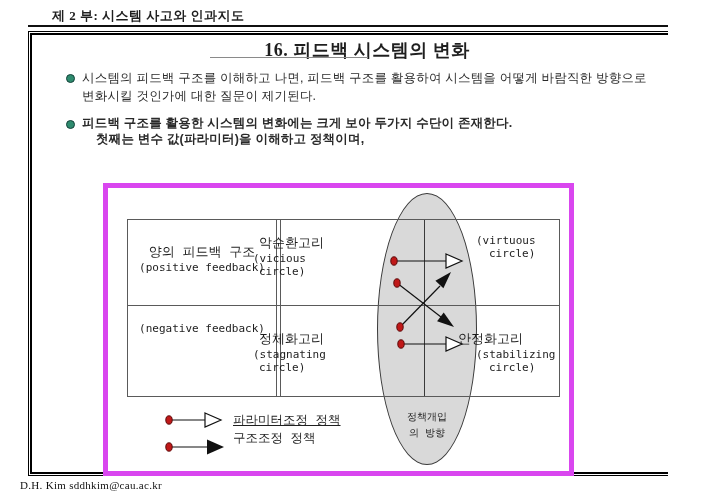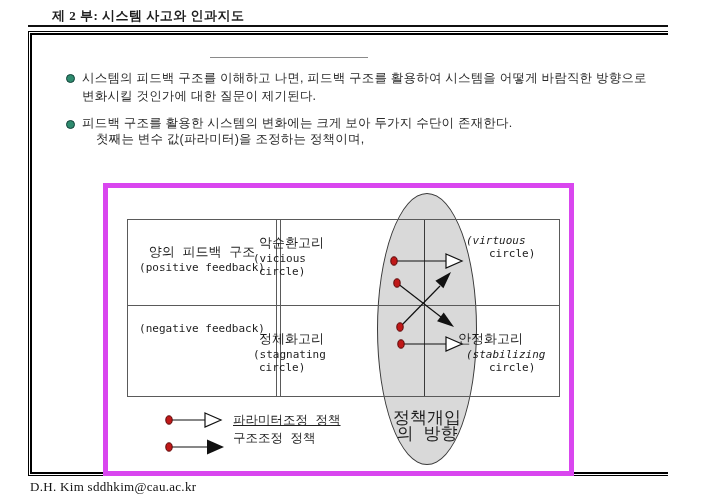--- a/index.html
+++ b/index.html
@@ -16,21 +16,21 @@
   .slide-inner{position:absolute;left:1px;top:1px;right:1px;bottom:1px;border:2px solid #000;}
 
   .title{position:absolute;left:28px;top:38px;width:678px;text-align:center;
          font-family:"Liberation Serif",serif;font-weight:bold;font-size:18px;letter-spacing:.5px;}
   .title-rule{position:absolute;left:210px;top:57px;width:158px;height:1px;background:#8a8a8a;}
 
   
   .bullet-dot{position:absolute;left:66px;width:7px;height:7px;border-radius:50%;border:1px solid #14423a;}
   .b-text{position:absolute;left:82px;width:606px;font-size:12.5px;letter-spacing:.2px;color:#2a2a2a;}
   .b1{top:69px;line-height:18px;}
-  .b2{top:115px;line-height:16px;}
+  .b2{top:115px;line-height:16px;font-weight:bold;}
   .indent{display:block;margin-left:14px;}
   .b-line{display:block;}
 
   
   .diagram{position:absolute;left:103px;top:183px;width:461px;height:283px;border:5px solid #d946ef;background:#fff;}
   .ellipse{position:absolute;left:269px;top:5px;width:98px;height:270px;border-radius:50%;
            border:1px solid #3a3a3a;z-index:1;}
   .ftable{position:absolute;left:19px;top:31px;width:431px;height:176px;border:1px solid #5a5a5a;z-index:2;}
   .hmid{position:absolute;left:0;right:0;top:85px;height:1px;background:#5a5a5a;}
   .vdbl{position:absolute;left:148px;top:0;bottom:0;width:3px;border-left:1px solid #5a5a5a;border-right:1px solid #5a5a5a;}
@@ -38,57 +38,58 @@
 
   .cell{position:absolute;z-index:3;font-family:"DejaVu Sans Mono",monospace;color:#1c1c1c;white-space:nowrap;}
   .cell .ko{font-size:13px;line-height:18px;display:block;}
   .cell .en{font-size:11px;line-height:13px;display:block;}
   .cell-tl{left:24px;top:55px;width:140px;text-align:center;}
   .cell-bl{left:24px;top:134px;width:140px;text-align:center;}
   .cell-tm{left:145px;top:46px;}
   .cell-bm{left:145px;top:142px;}
   .cell-tr{left:350px;top:46px;}
   .cell-br{left:350px;top:142px;}
-  .ml14{margin-left:6px;} .ml6{margin-left:6px;} .ml22{margin-left:8px;font-style:italic;} .ml31{margin-left:31px;}
+  .ml14{margin-left:6px;} .ml6{margin-left:6px;} .ml22{margin-left:18px;} .ml31{margin-left:31px;}
 
   .ellipse-label{position:absolute;left:283px;top:221px;width:72px;text-align:center;z-index:3;
-                 font-family:"DejaVu Sans Mono",monospace;font-size:17px;line-height:16px;}
+                 font-family:"DejaVu Sans Mono",monospace;font-size:10px;line-height:16px;}
   .legend-label{position:absolute;z-index:3;font-family:"DejaVu Sans Mono",monospace;font-size:12.5px;white-space:nowrap;}
   .legend-1{left:125px;top:224px;text-decoration:underline;}
   .legend-2{left:125px;top:242px;}
 
   .arrow-svg{position:absolute;left:0;top:0;z-index:4;pointer-events:none;}
 
-  .footer-text{position:absolute;left:30px;top:479px;font-family:"Liberation Serif",serif;
-               font-size:13px;letter-spacing:.3px;color:#111;}
+  .footer-text{position:absolute;left:20px;top:479px;font-family:"Liberation Serif",serif;
+               font-size:11px;letter-spacing:.3px;color:#111;}
 </style>
 </head>
 <body>
 
 <div class="page">
 
   <div class="hdr-text">제 2 부: 시스템 사고와 인과지도</div>
   <div class="hdr-rule"></div>
 
   <div class="slide">
     <div class="slide-inner"></div>
   </div>
 
+  <div class="title">16. 피드백 시스템의 변화</div>
   <div class="title-rule"></div>
 
   <div class="bullet-dot" style="top: 74px; background-color: rgb(46, 139, 110);"></div>
   <div class="b-text b1">
     <span class="b-line">시스템의 피드백 구조를 이해하고 나면, 피드백 구조를 활용하여 시스템을 어떻게 바람직한 방향으로</span>
     <span class="b-line">변화시킬 것인가에 대한 질문이 제기된다.</span>
   </div>
 
   <div class="bullet-dot" style="top: 120px; background-color: rgb(46, 139, 110);"></div>
   <div class="b-text b2">
     <span class="b-line">피드백 구조를 활용한 시스템의 변화에는 크게 보아 두가지 수단이 존재한다.</span>
-    <span class="b-line indent">첫째는 변수 값(파라미터)을 조정하는 정책이며,</span>
+    <span class="b-line indent">첫째는 변수 값(파라미터)을 이해하고 정책이며,</span>
   </div>
 
   <div class="diagram">
 
     <div class="ellipse" style="background-color: rgb(217, 217, 217);"></div>
 
     <div class="ftable">
       <div class="hmid"></div>
       <div class="vdbl"></div>
       <div class="vsig"></div>

